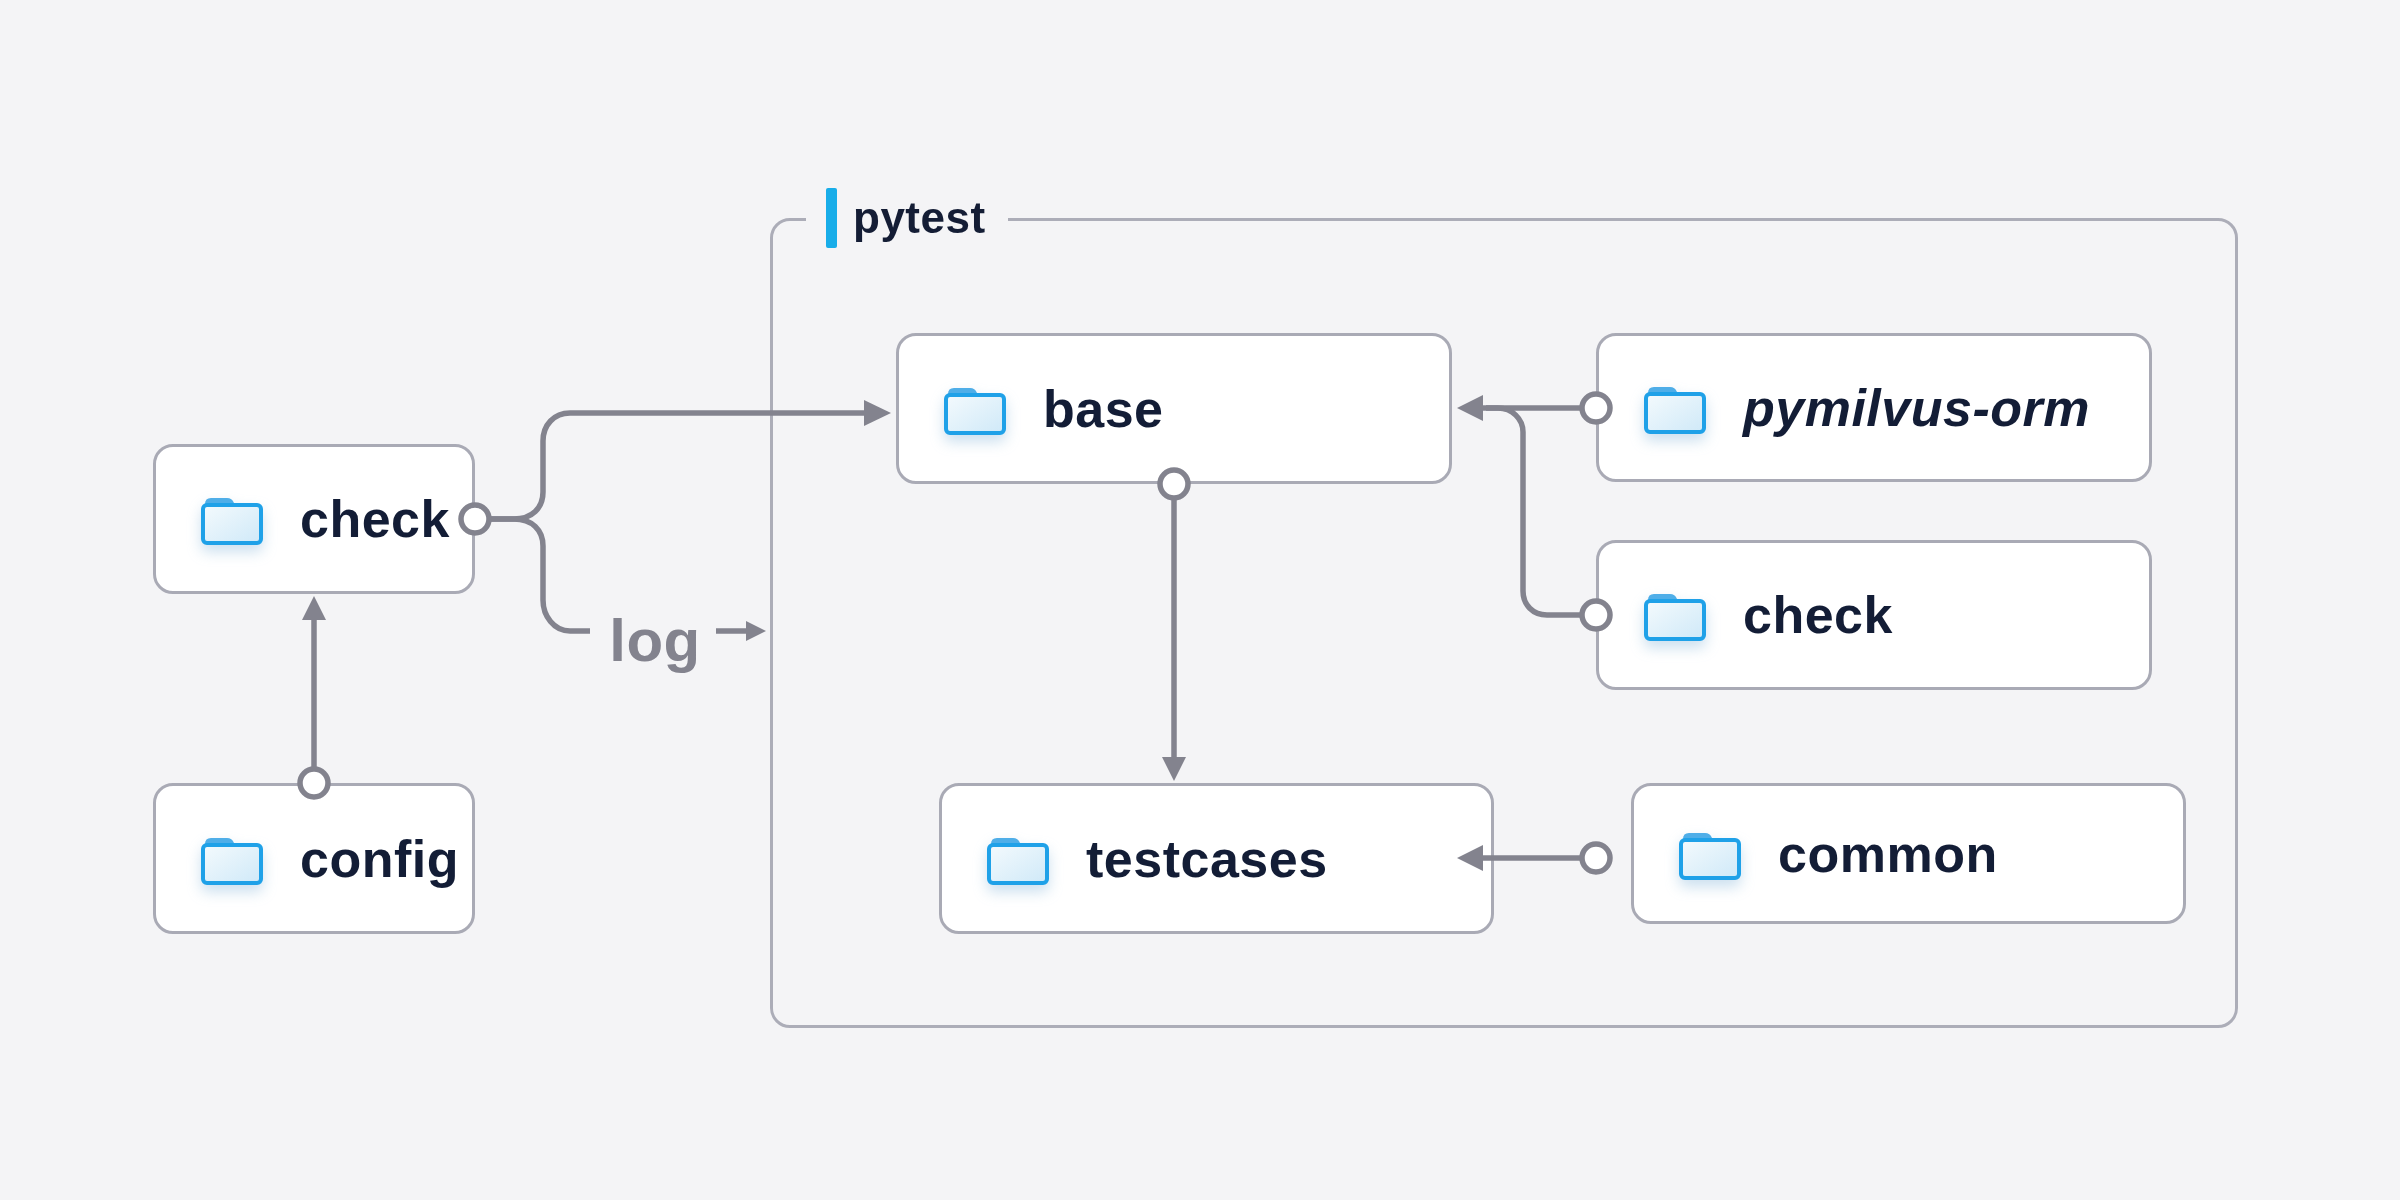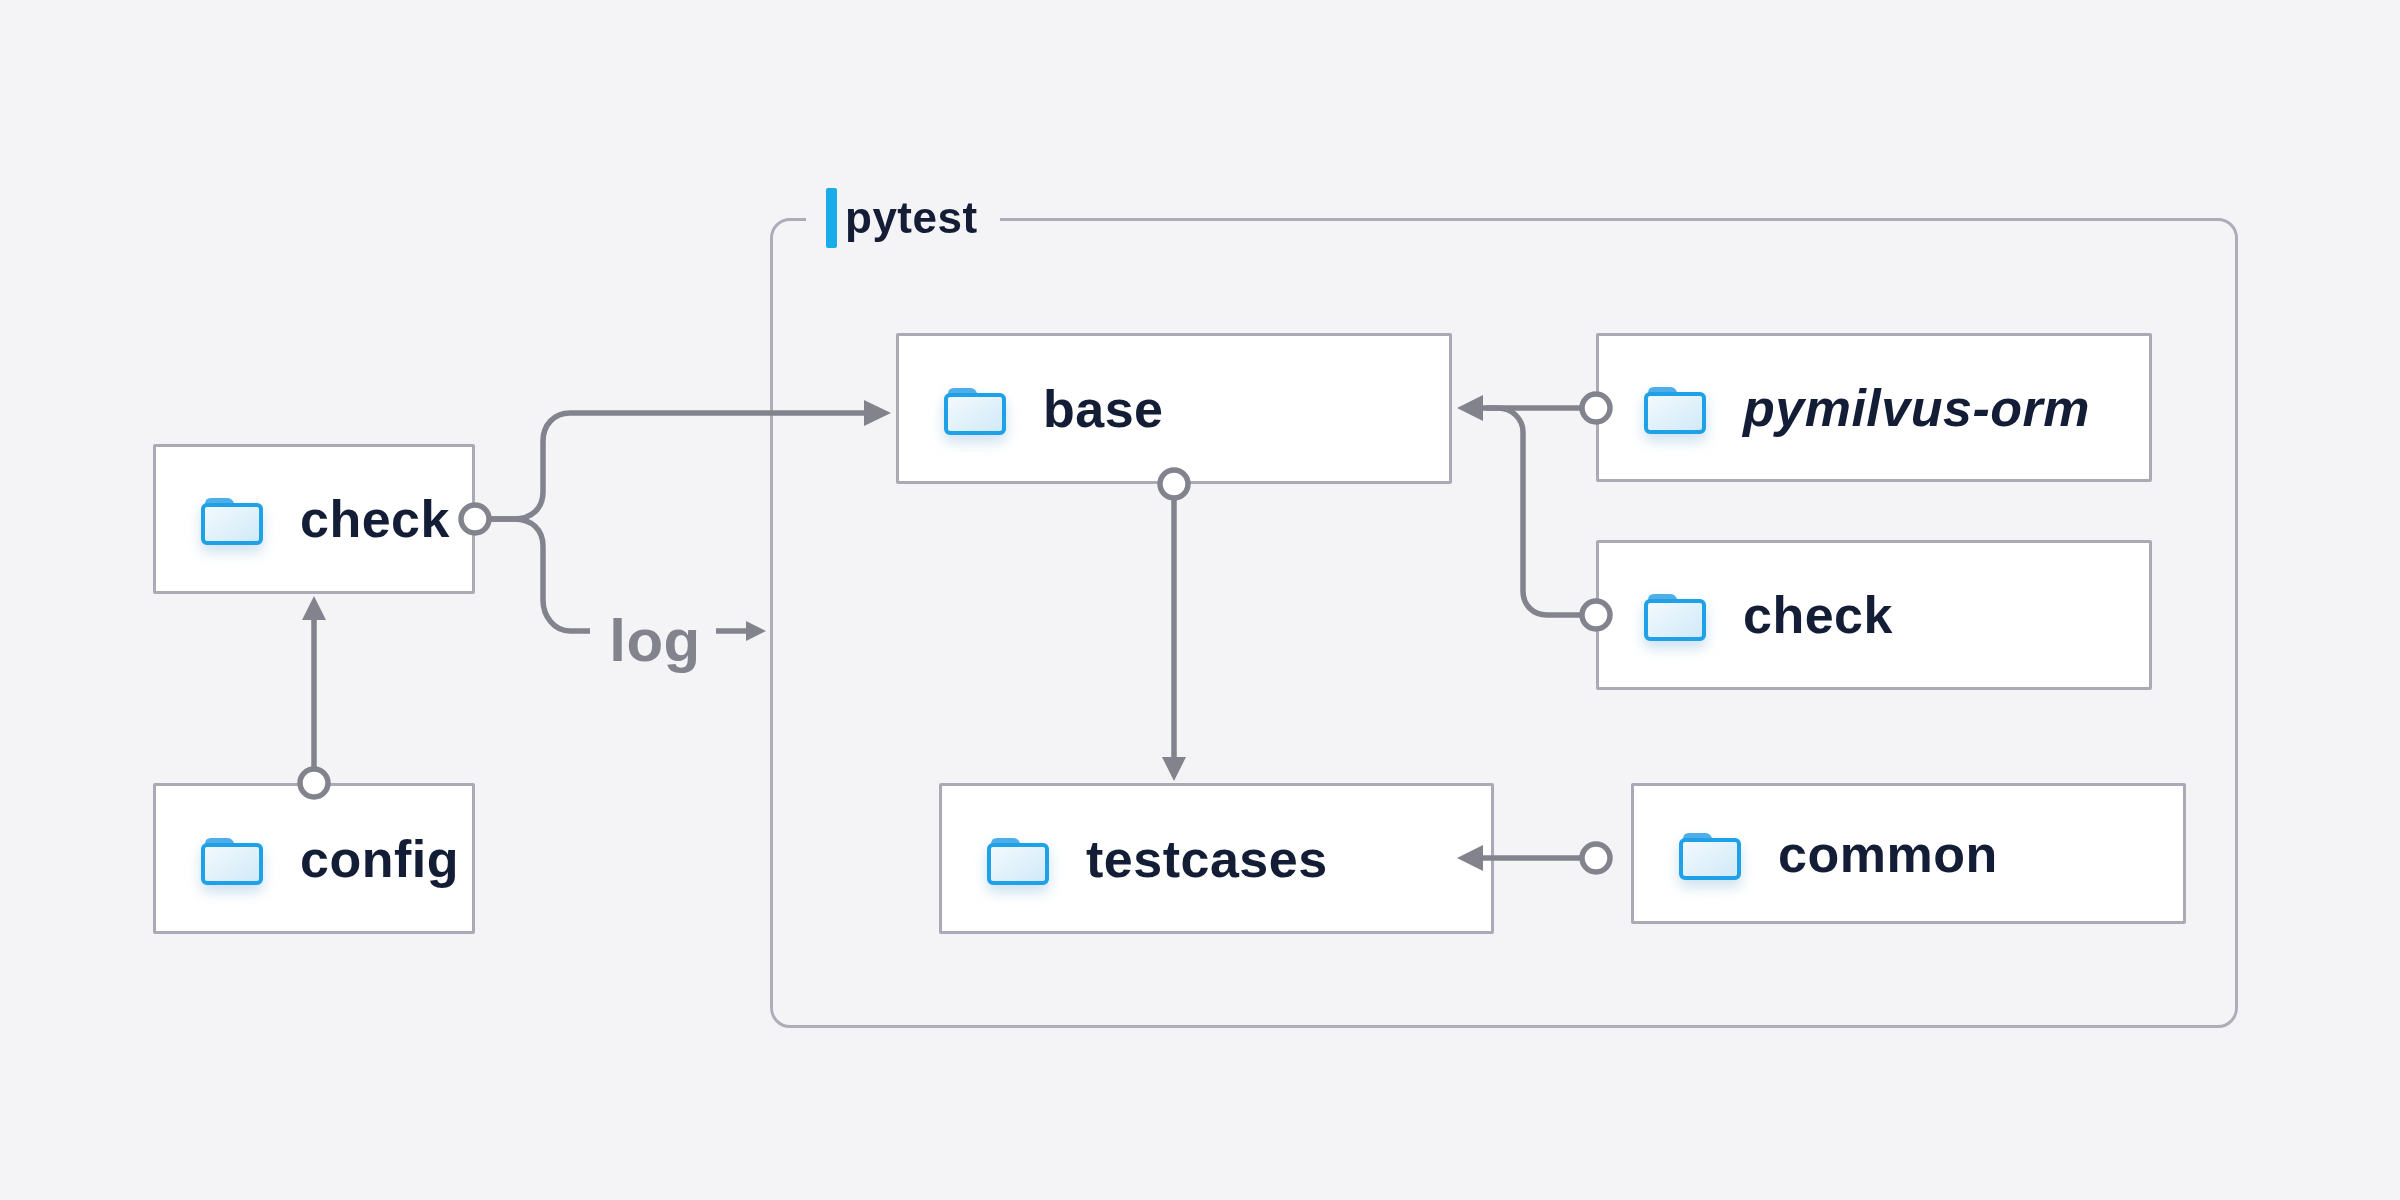--- a/index.html
+++ b/index.html
@@ -18,42 +18,42 @@
     border:3px solid #ACADB8;
     border-radius:20px;
     box-sizing:border-box;
     z-index:0;
   }
   .group-label{
     position:absolute;
     left:806px;top:186px;
     height:64px;
     display:flex;align-items:center;
-    gap:8px;
+    gap:16px;
     padding:0 22px 0 20px;
     background:#F4F4F6;
     z-index:3;
   }
   .group-label .bar{
     width:11px;height:60px;
     background:#18ADE9;
     border-radius:2px;
   }
   .group-label .title{
     font-size:44px;font-weight:700;
     color:#141D35;
     letter-spacing:0.5px;
     line-height:64px;
   }
   
   .node{
     position:absolute;
     background:#FFFFFF;
     border:3px solid #A9AAB5;
-    border-radius:2px;
+    border-radius:20px;
     box-sizing:border-box;
     display:flex;align-items:center;
     padding-left:44px;
     gap:36px;
     z-index:1;
   }
   .node .label{
     font-size:52px;font-weight:700;
     color:#131D36;
     letter-spacing:0.5px;

